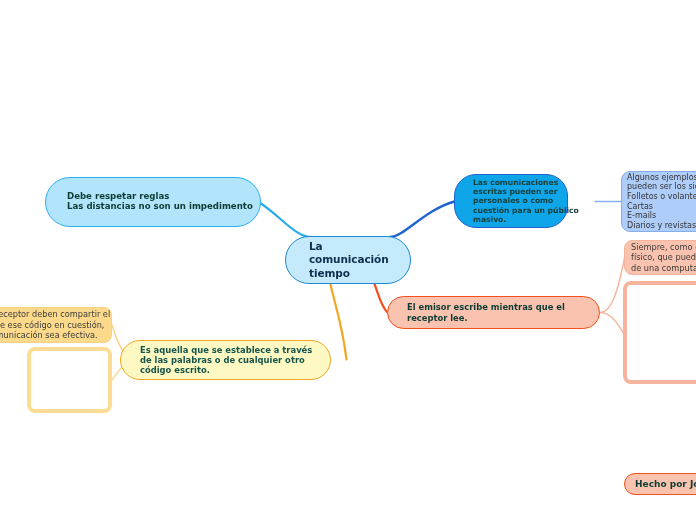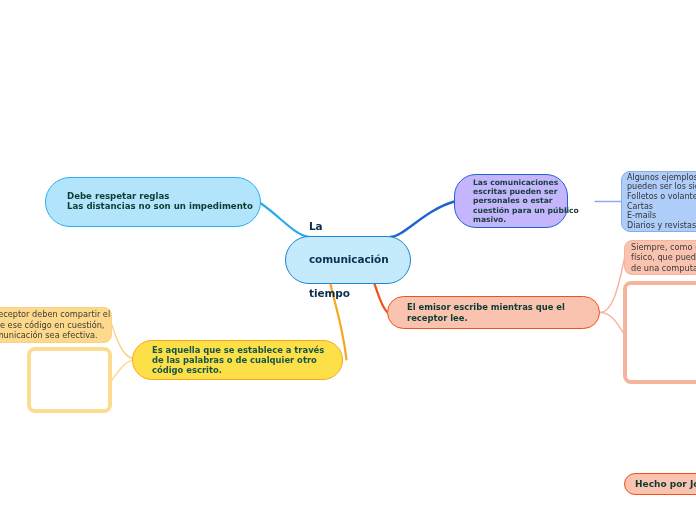--- a/index.html
+++ b/index.html
@@ -7,44 +7,44 @@
        font-family:"DejaVu Sans",sans-serif;overflow:hidden;position:relative;}
   #stage{position:absolute;left:0;top:0;width:696px;height:520px;overflow:hidden;}
   svg#links{position:absolute;left:0;top:0;width:696px;height:520px;}
   .node{position:absolute;box-sizing:border-box;display:flex;align-items:center;}
   .node .txt{font-weight:bold;flex:0 0 auto;display:flex;flex-direction:column;}
   .node .txt>div{white-space:pre;display:block;margin:0;padding:0;}
   .imgnode{position:absolute;box-sizing:border-box;background:#fff;}
 
   .n-central{left:285px;top:236px;width:126px;height:48px;border:1.6px solid #1e88d2;
     background:#c5eafb;border-radius:24px;}
-  .n-central .txt{margin-left:23px;font-size:10.5px;line-height:13.6px;color:#0d2f4f;letter-spacing:-0.1px;gap:20px;}
+  .n-central .txt{margin-left:23px;font-size:10.5px;line-height:13.6px;color:#0d2f4f;letter-spacing:-0.1px;}
 
   .n-carac{left:45px;top:177px;width:216px;height:50px;border:1.5px solid #2ab0ef;
     background:#b2e5fb;border-radius:25px;}
   .n-carac .txt{margin-left:21px;font-size:8.6px;line-height:9.9px;color:#0d3b33;}
 
   .n-alcance{left:454px;top:174px;width:114px;height:54px;border:1.8px solid #1e63cf;
-    background:#c4b5fd;border-radius:22px;}
+    background:#0ea5e9;border-radius:22px;}
   .n-alcance .txt{margin-left:18px;font-size:7.6px;line-height:9.3px;color:#153f38;}
 
   .n-ejemplos{left:621px;top:171px;width:140px;height:61px;border:1.2px solid #86aeec;
     background:#aecdf9;border-radius:9px;}
   .n-ejemplos .txt{margin-left:5px;font-size:8px;line-height:9.6px;color:#333;font-weight:normal;}
 
   .n-emisor{left:387px;top:296px;width:213px;height:33px;border:1.5px solid #f2511e;
     background:#f9c3af;border-radius:17px;}
   .n-emisor .txt{margin-left:19px;font-size:8.4px;line-height:10.3px;color:#0d3b33;}
 
   .n-soporte{left:624px;top:240px;width:150px;height:35px;border:1.3px solid #f6b49c;
     background:#f9c3af;border-radius:8px;}
   .n-soporte .txt{margin-left:6px;font-size:8.2px;line-height:10.6px;color:#3b3b3b;font-weight:normal;}
 
-  .n-definicion{left:132px;top:340px;width:211px;height:40px;border:1.6px solid #f5a623;
-    background:#fde047;border-radius:20px;align-items:center;}
+  .n-definicion{left:120px;top:340px;width:211px;height:40px;border:1.6px solid #f5a623;
+    background:#fef9c3;border-radius:20px;align-items:center;}
   .n-definicion .txt{margin-left:19px;font-size:8.4px;line-height:10.3px;color:#16544b;}
 
   .n-codigo{left:-70px;top:307px;width:182px;height:36px;border:1.2px solid #fbd285;
     background:#fcd98b;border-radius:8px;}
   .n-codigo .txt{margin-left:6px;font-size:8.2px;line-height:10.8px;color:#3b3b3b;font-weight:normal;}
 
   .n-girl{left:27px;top:347px;width:85px;height:66px;border:4px solid #fcdc92;border-radius:8px;}
   .n-examples{left:623px;top:281px;width:130px;height:103px;border:4px solid #f6b49c;border-radius:8px;}
 
   .n-footer{left:624px;top:473px;width:120px;height:22px;border:1.4px solid #f2511e;
@@ -81,21 +81,21 @@
     <div class="txt">
       <div>Debe respetar reglas</div>
       <div>Las distancias no son un impedimento</div>
     </div>
   </div>
 
   <div class="node n-alcance">
     <div class="txt">
       <div>Las comunicaciones</div>
       <div>escritas pueden ser</div>
-      <div>personales o estar</div>
+      <div>personales o como</div>
       <div>cuestión para un público</div>
       <div>masivo.</div>
     </div>
   </div>
 
   <div class="node n-ejemplos">
     <div class="txt">
       <div>Algunos ejemplos de ello</div>
       <div>pueden ser los siguientes:</div>
       <div>Folletos o volantes</div>

